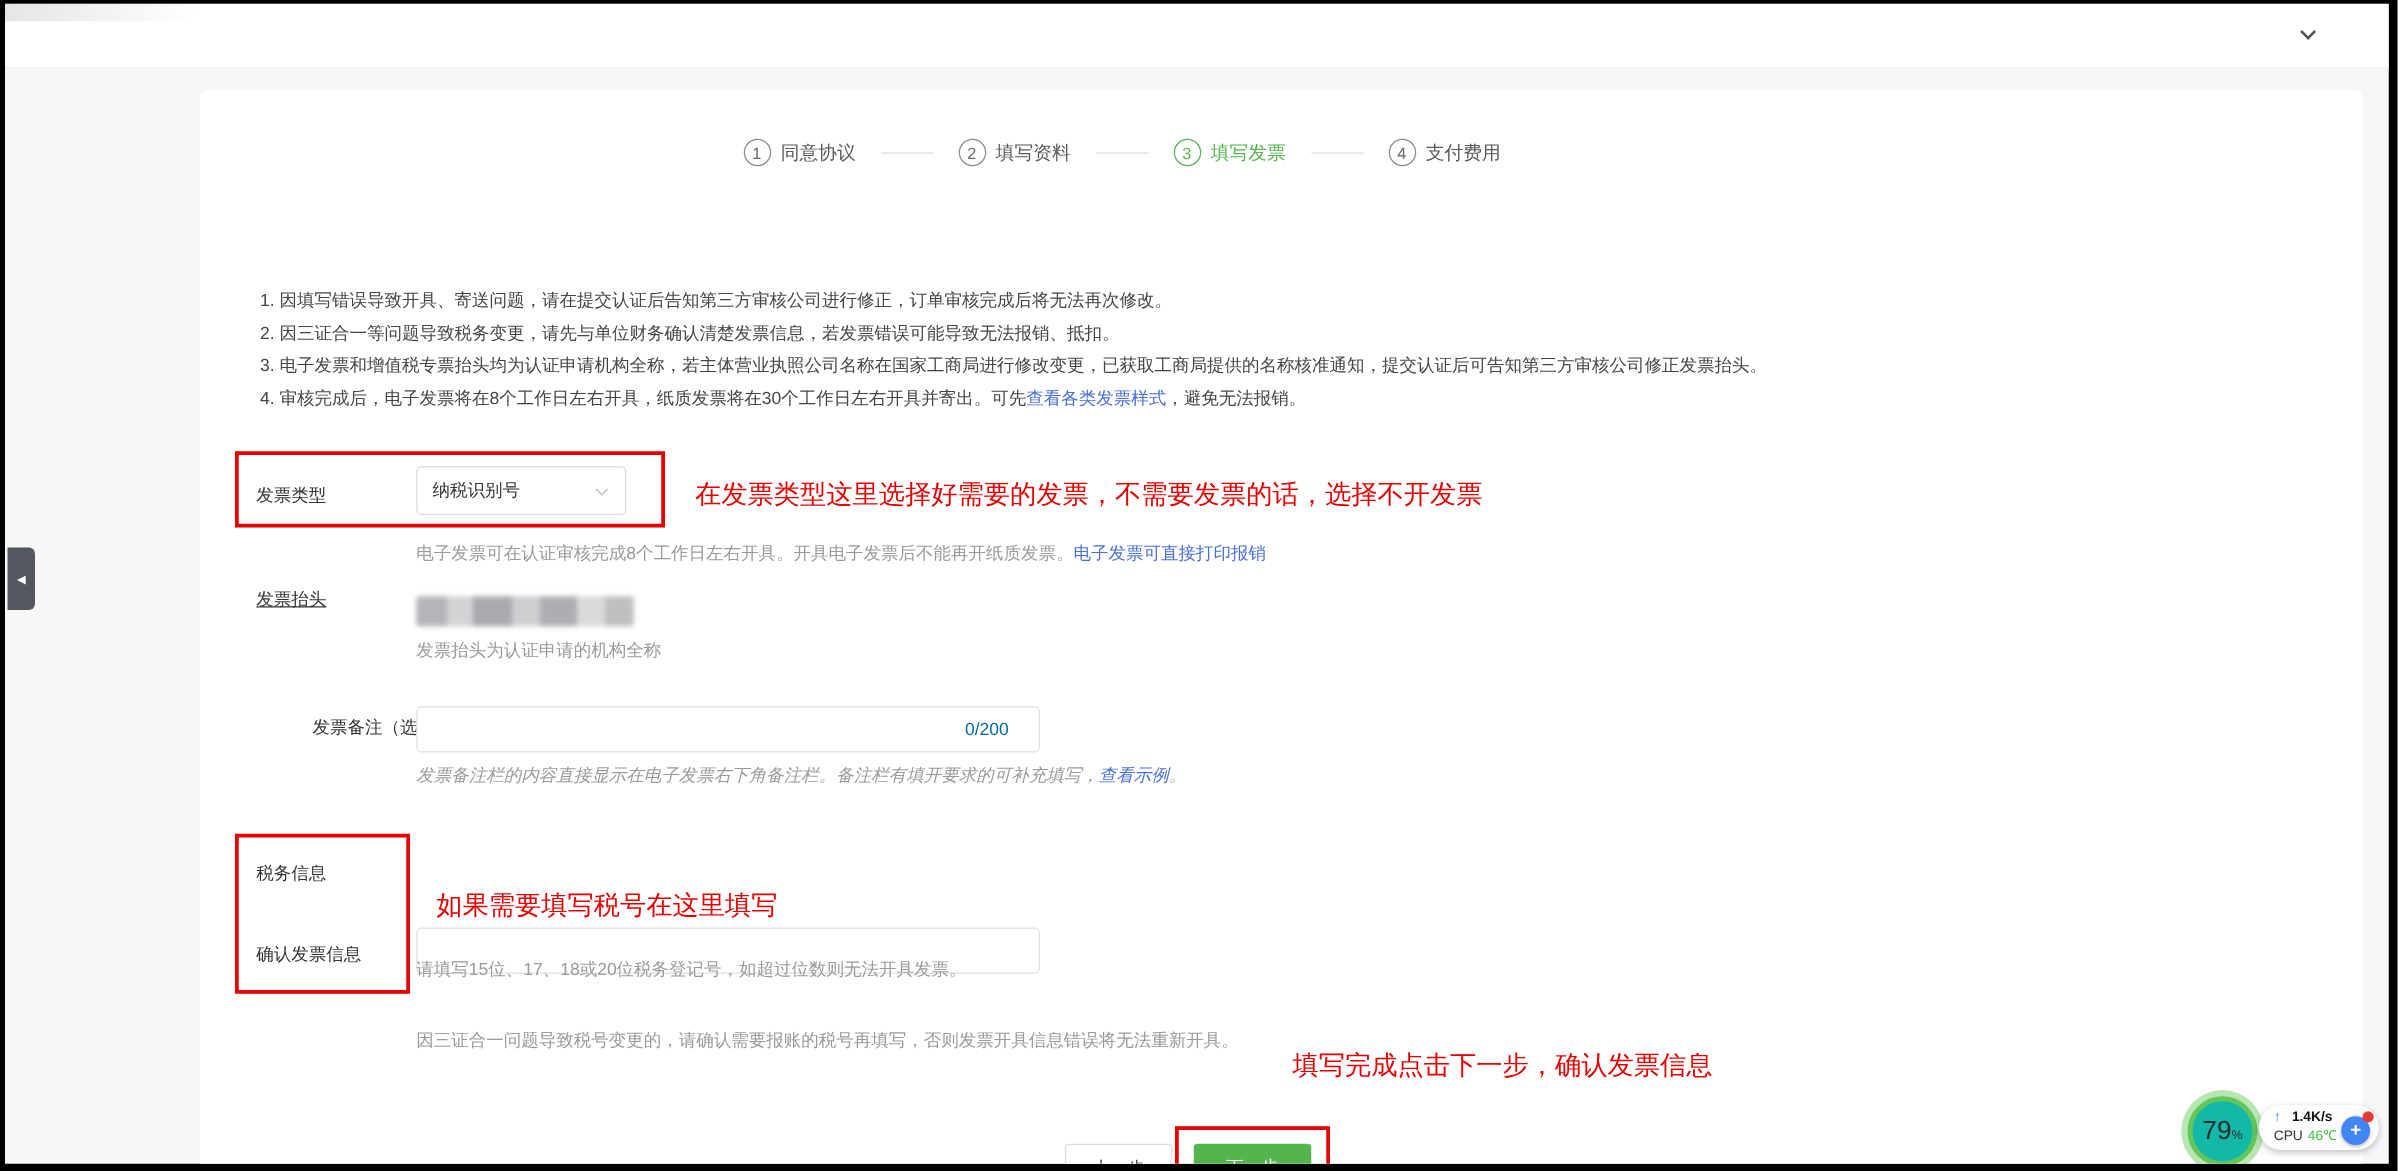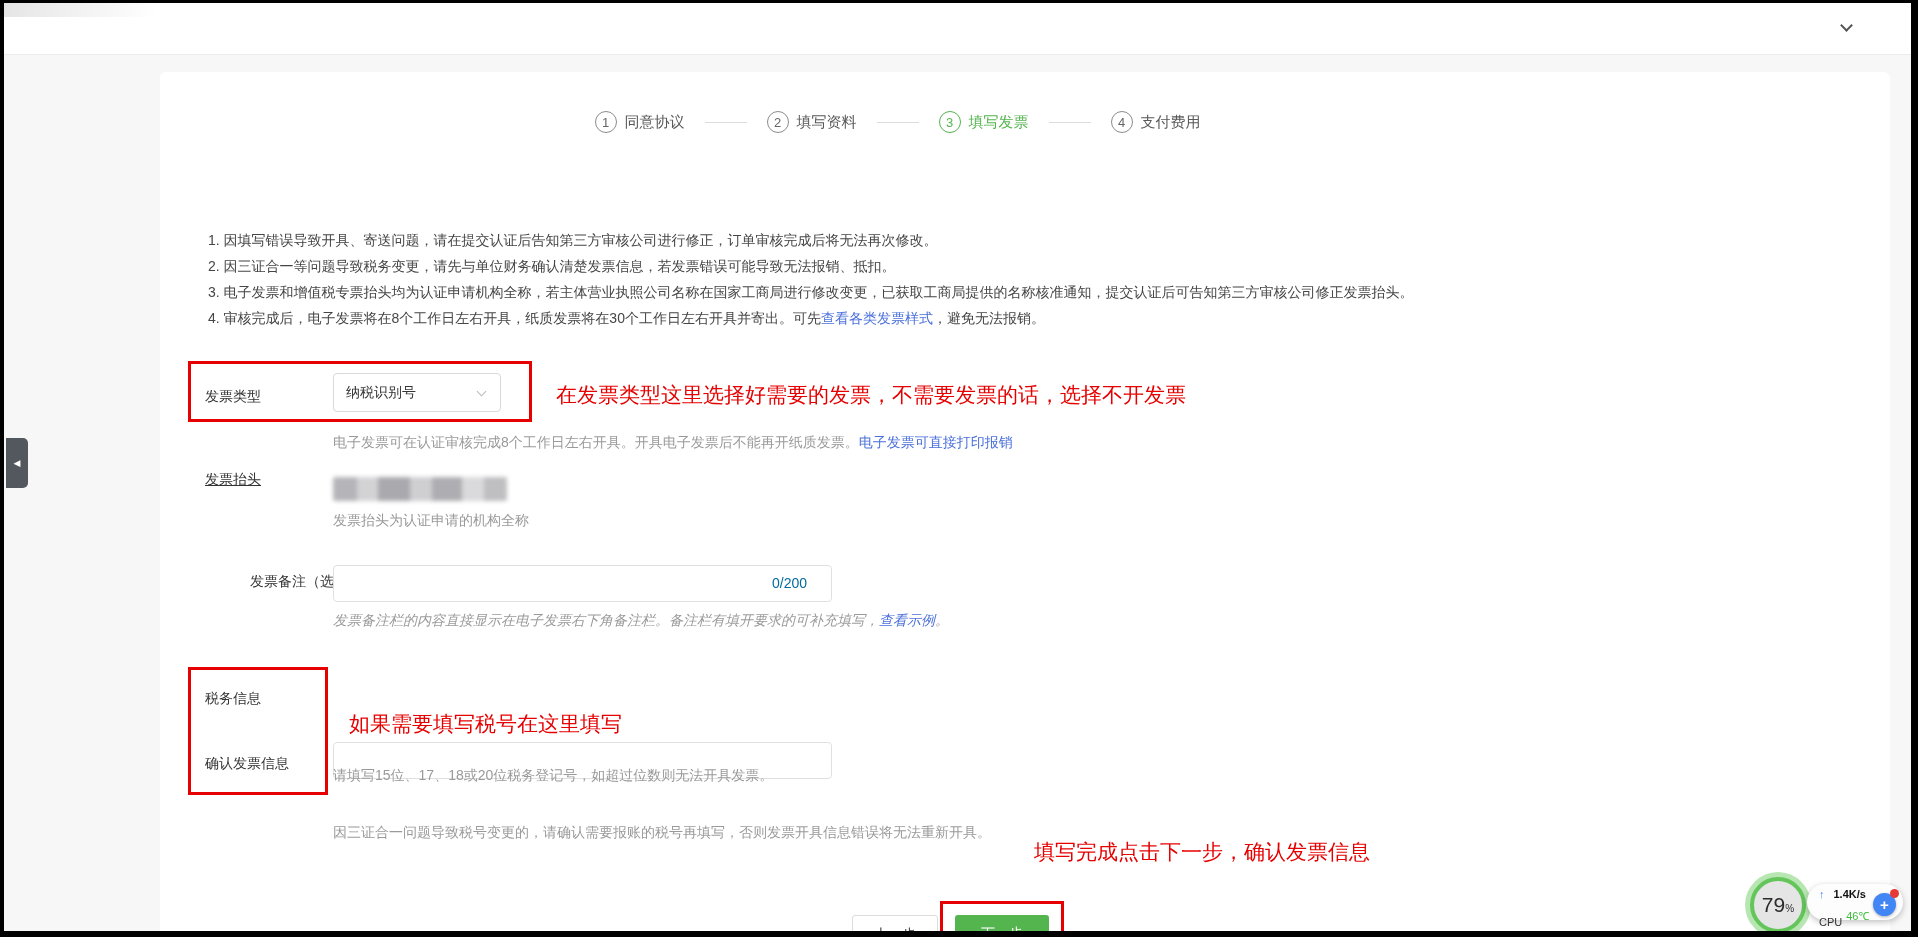--- a/index.html
+++ b/index.html
@@ -105,37 +105,37 @@
     padding-top:10px; cursor:pointer;
     font-family:"Liberation Sans", sans-serif;
   }
   .btn-prev{ left:848px; top:912px; width:86px; background:#fff;
     border:1px solid #dcdcdc; color:#333; }
   .btn-next{ left:951px; top:912px; width:94px; background:#54b44e;
     border:none; color:#fff; }
   
   .mem-badge{
     position:absolute; left:1746px; top:874px; width:56px; height:56px;
-    border-radius:50%; background:#e5e5e5; border:4px solid #63c55a;
+    border-radius:50%; background:#14b8a6; border:4px solid #63c55a;
     box-shadow:0 0 0 5px rgba(136,214,126,.6);
     display:flex; align-items:center; justify-content:center; cursor:pointer;
   }
   .mem-value{ font-size:21px; color:#2b2b2b; }
   .mem-unit{ font-size:10px; color:#2b2b2b; margin-top:7px; }
   .monitor-pill{
     position:absolute; left:1803px; top:881px; width:96px; height:36px;
     background:#fdfdfd; border-radius:18px;
     box-shadow:0 2px 6px rgba(0,0,0,.25);
     padding:3px 0 0 12px; font-size:11px; line-height:15px;
   }
   .net-row{ display:flex; align-items:center; gap:9px; }
   .up-arrow{ color:#4285f4; font-size:11px; }
   .net-speed{ color:#111; font-weight:bold; }
   .cpu-row{ display:flex; align-items:center; gap:4px; }
-  .cpu-label{ color:#333;margin-top:13px; }
+  .cpu-label{ color:#333; }
   .cpu-temp{ color:#3dbd3d; }
   .assistant-ball{
     position:absolute; left:1869px; top:890px; width:23px; height:23px;
     border-radius:50%; background:#4285f4; color:#fff;
     display:flex; align-items:center; justify-content:center;
     font-size:15px; font-weight:bold; cursor:pointer;
     box-shadow:0 1px 3px rgba(0,0,0,.3);
   }
   .notif-dot{
     position:absolute; left:1886px; top:886px; width:9px; height:9px;

